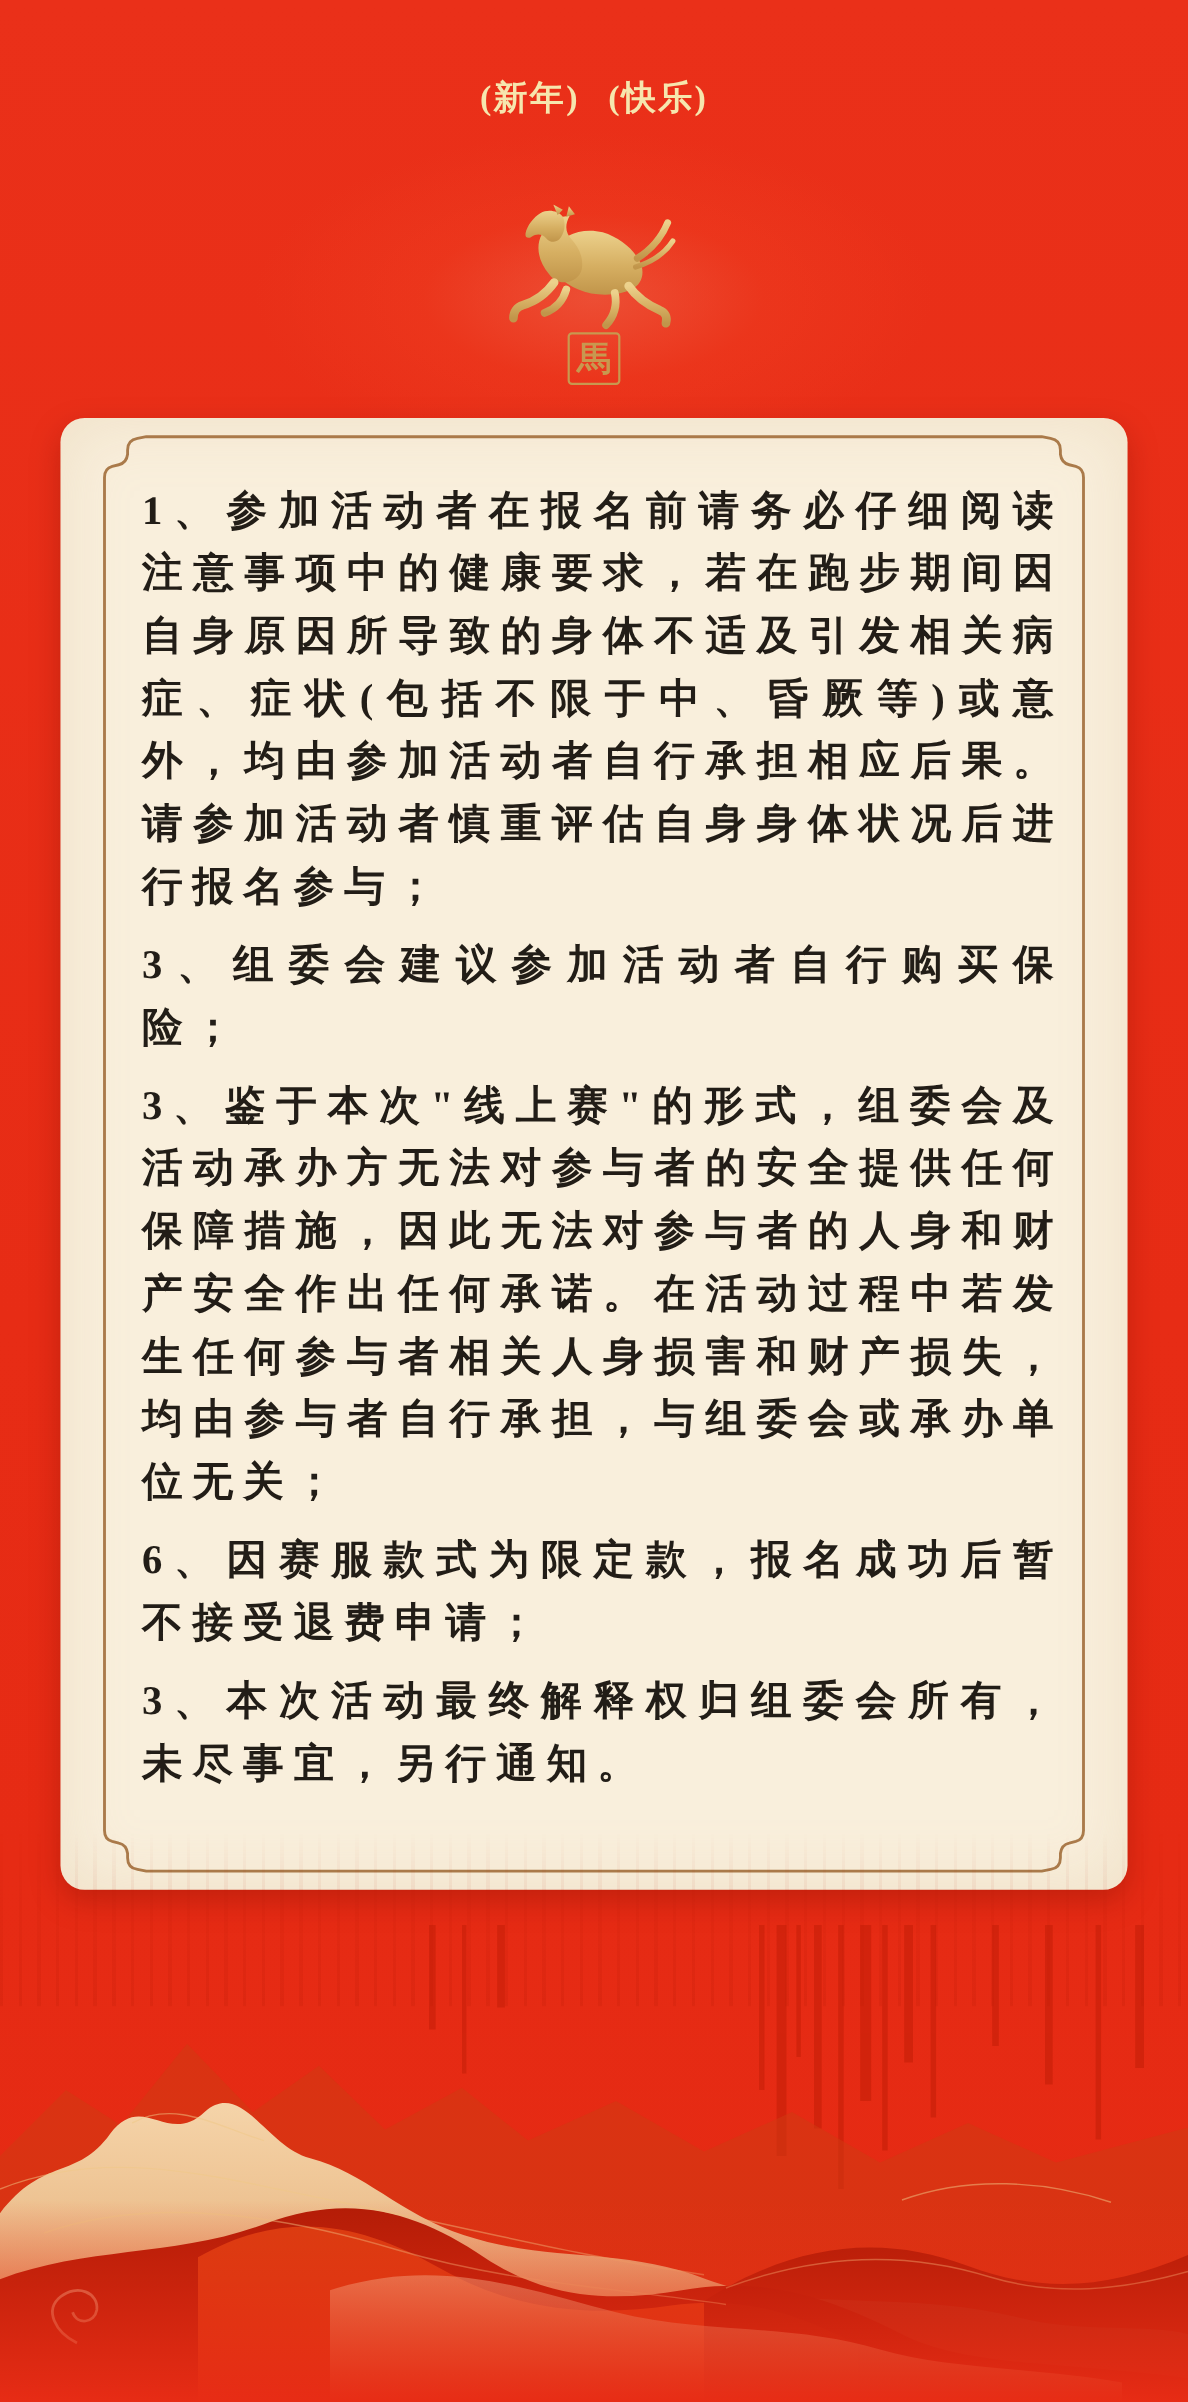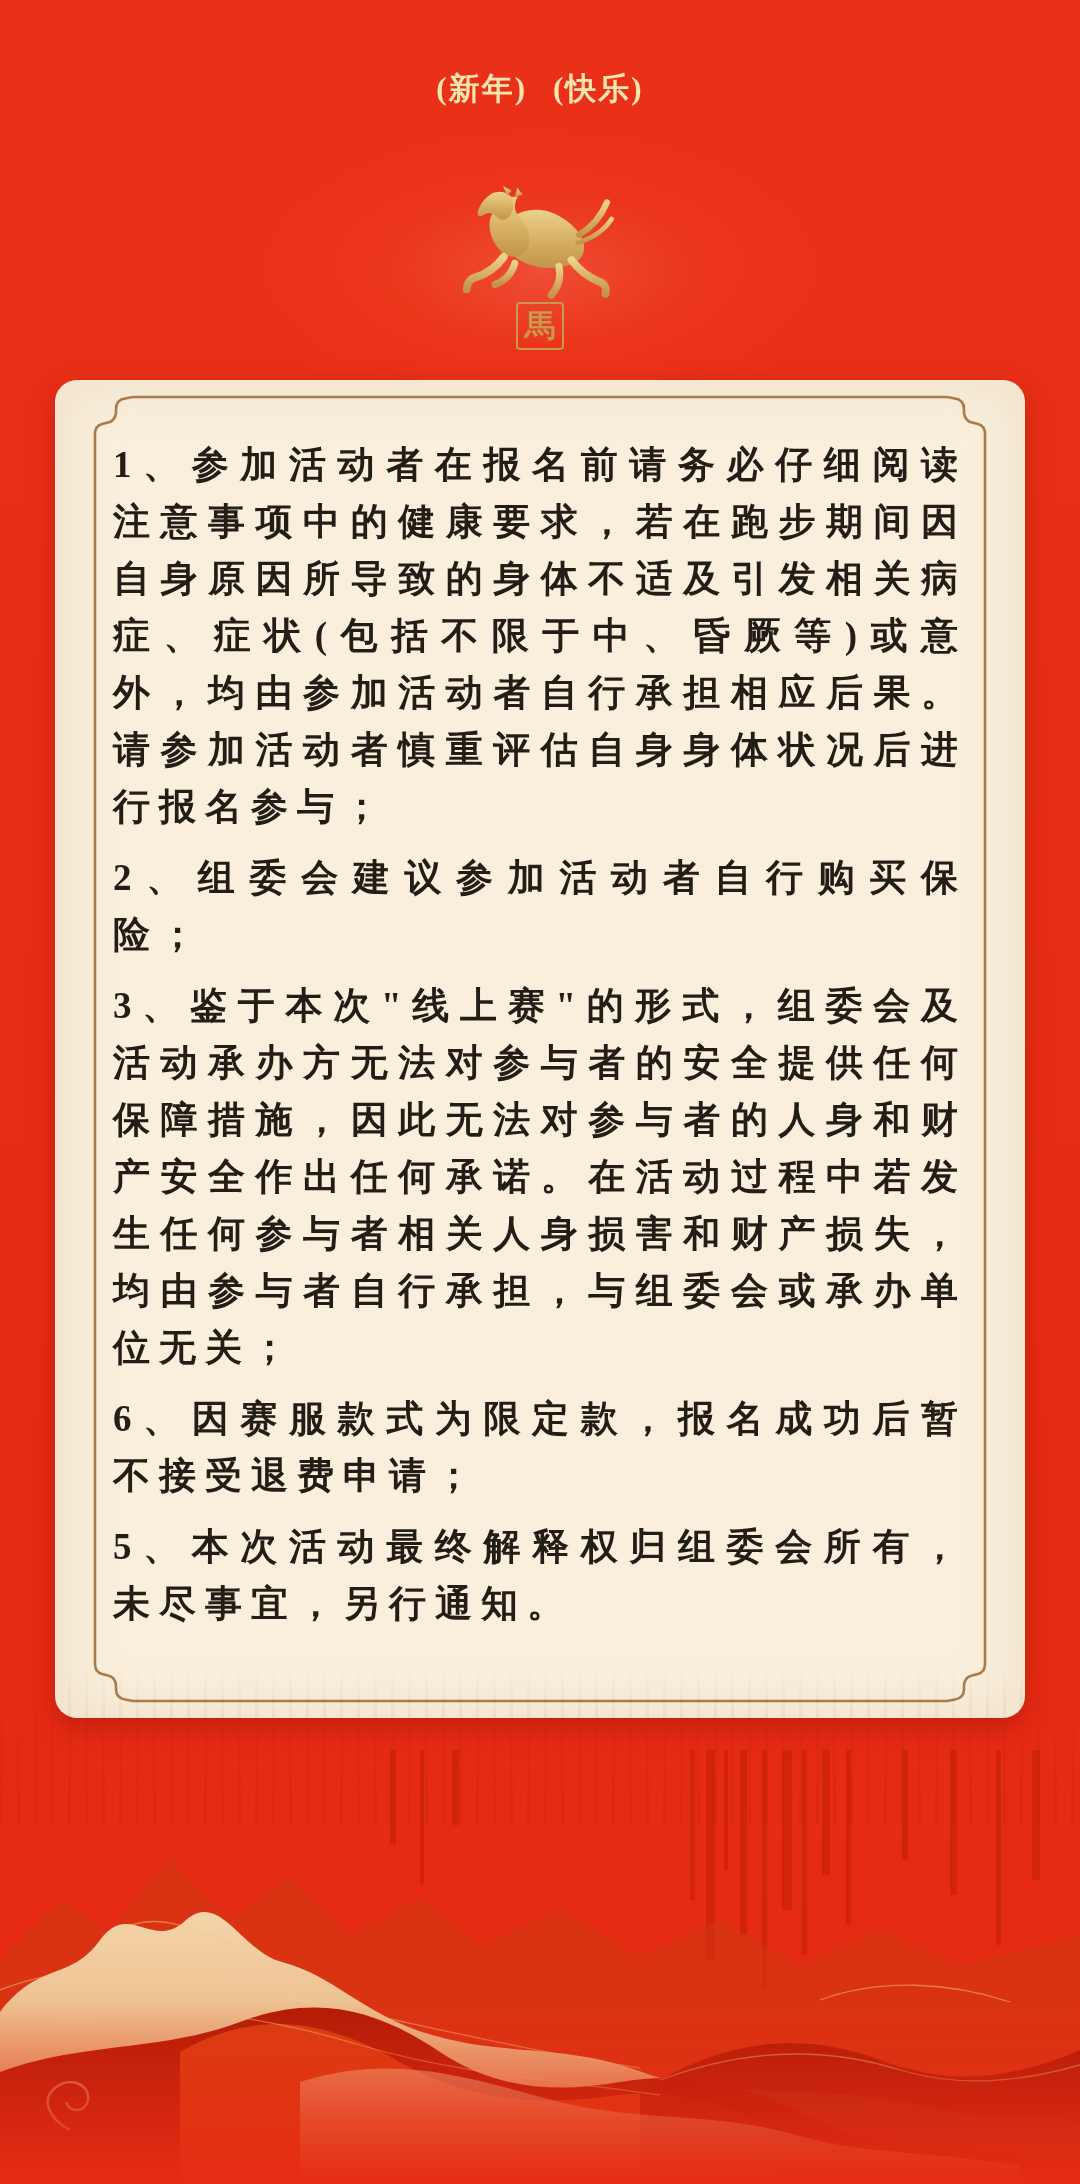--- a/index.html
+++ b/index.html
@@ -44,21 +44,21 @@
   }
 
   
   .card{
     position:absolute;left:55px;top:380px;width:970px;height:1338px;
     background:#f9efdc;border-radius:22px;
     box-shadow:0 10px 26px rgba(130,15,0,0.35), inset 0 0 60px rgba(214,182,138,0.25);
   }
   .frame{position:absolute;inset:0;width:100%;height:100%;}
   .card-text{
-    position:absolute;left:58px;right:58px;top:56px;
+    position:absolute;left:74px;right:58px;top:56px;
     color:#221d17;
   }
   .card-text p{
     margin:0 0 14px 0;
     font-size:37px;line-height:57px;letter-spacing:9px;
     text-align:justify;text-justify:inter-ideograph;
     font-weight:600;
   }
 
   
@@ -122,24 +122,24 @@
                L 900,18.5 Q 909,20 909,29 L 909,33 Q 910,41 917,42.5 L 923,44 Q 930,46 930,54 L 930,62
                V 1276
                L 930,1284 Q 930,1292 923,1294 L 917,1295.5 Q 910,1297 909,1305 L 909,1309 Q 909,1318 900,1319.5 L 892,1321
                H 78
                L 70,1319.5 Q 61,1318 61,1309 L 61,1305 Q 60,1297 53,1295.5 L 47,1294 Q 40,1292 40,1284 L 40,1276
                V 62
                L 40,54 Q 40,46 47,44 L 53,42.5 Q 60,41 61,33 L 61,29 Q 61,20 70,18.5 Z" fill="none" stroke="#aa7a4a" stroke-width="2.6" stroke-linejoin="round"></path>
     </svg>
     <div class="card-text">
       <p>1、参加活动者在报名前请务必仔细阅读注意事项中的健康要求，若在跑步期间因自身原因所导致的身体不适及引发相关病症、症状(包括不限于中、昏厥等)或意外，均由参加活动者自行承担相应后果。请参加活动者慎重评估自身身体状况后进行报名参与；</p>
-      <p>2、组委会建议参加活动者自行购买保险；</p>
+      <p>3、组委会建议参加活动者自行购买保险；</p>
       <p>3、鉴于本次"线上赛"的形式，组委会及活动承办方无法对参与者的安全提供任何保障措施，因此无法对参与者的人身和财产安全作出任何承诺。在活动过程中若发生任何参与者相关人身损害和财产损失，均由参与者自行承担，与组委会或承办单位无关；</p>
       <p>6、因赛服款式为限定款，报名成功后暂不接受退费申请；</p>
-      <p>5、本次活动最终解释权归组委会所有，未尽事宜，另行通知。</p>
+      <p>3、本次活动最终解释权归组委会所有，未尽事宜，另行通知。</p>
     </div>
   </div>
 
   <div class="streaks"></div>
   <svg class="mountains" viewBox="0 0 1080 434" preserveAspectRatio="none">
     <defs>
       <linearGradient id="creamGrad" x1="0" y1="0" x2="0" y2="1">
         <stop offset="0" stop-color="#f8e6ba"></stop>
         <stop offset="1" stop-color="#e0ad6e"></stop>
       </linearGradient>

